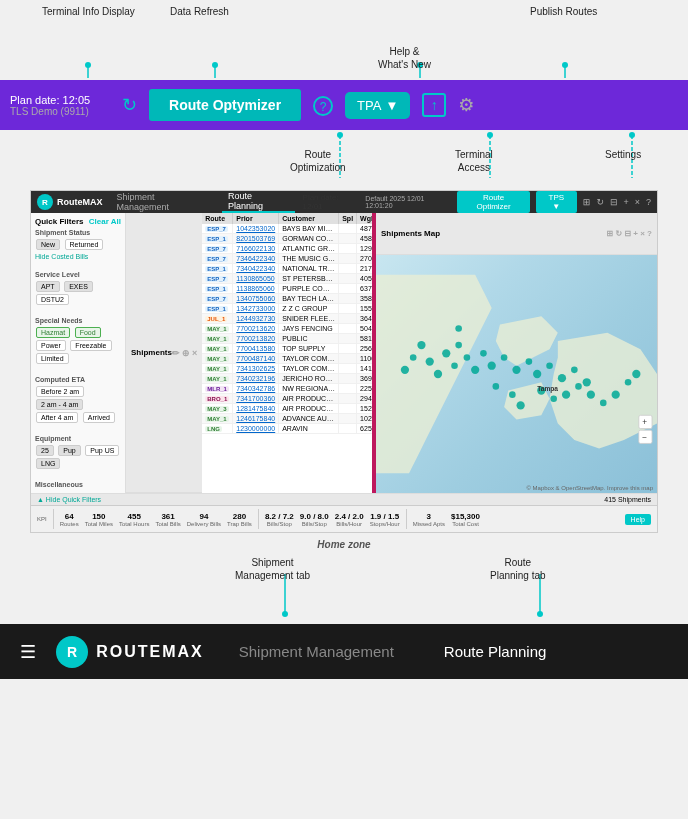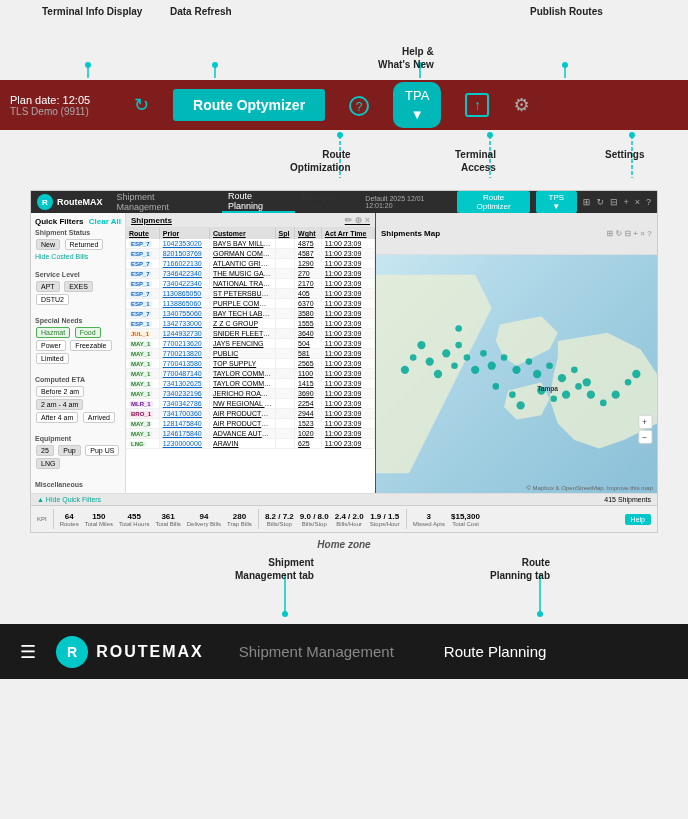--- a/index.html
+++ b/index.html
@@ -7,26 +7,26 @@
       font-family: Arial, sans-serif;
       background: #f0f0f0;
       width: 688px;
       min-height: 819px;
       position: relative;
       overflow-x: hidden;
     }
 
     
     .top-toolbar {
-      background: #7f1d1d;
+      background: #6d28d9;
       display: flex;
       align-items: center;
       padding: 8px 10px;
       height: 50px;
-      gap: 24px;
+      gap: 12px;
       position: relative;
     }
     .plan-info {
       display: flex;
       flex-direction: column;
       color: white;
       font-size: 10px;
       min-width: 100px;
     }
     .plan-info .plan-date { font-size: 11px; }
@@ -55,26 +55,25 @@
       border: none;
       cursor: pointer;
       font-size: 18px;
     }
     .tpa-btn {
       background: #00b8b8;
       color: white;
       border: none;
       padding: 6px 12px;
       cursor: pointer;
-      border-radius: 10px;
+      border-radius: 5px;
       font-size: 13px;
       display: flex;
       align-items: center;
       gap: 4px;
-      flex-direction: column;
     }
     .publish-btn {
       color: #00c8c8;
       background: none;
       border: none;
       cursor: pointer;
       font-size: 18px;
     }
     .settings-btn {
       color: #aaa;
@@ -194,23 +193,22 @@
       border: 1px solid #ccc;
       width: 100%;
       border-radius: 2px;
     }
 
     
     .center-panel {
       width: 250px;
       flex-shrink: 0;
       display: flex;
-      flex-direction: column;
-      border-right: 1px solid #be185d;
-      text-decoration: underline;
+      flex-direction: row;
+      border-right: 4px solid #be185d;
     }
     .panel-header {
       background: #e8e8e8;
       padding: 2px 5px;
       font-size: 8px;
       font-weight: bold;
       border-bottom: 1px solid #ddd;
       display: flex;
       justify-content: space-between;
       align-items: center;
@@ -365,23 +363,23 @@
     .page-wrapper {
       width: 688px;
       min-height: 819px;
       background: #f0f0f0;
       position: relative;
     }
 
     .ann-label {
       position: absolute;
       font-size: 10px;
-      font-weight: bold;
+      font-weight: normal;
       color: #222;
-      text-align: right;
+      text-align: center;
       line-height: 1.3;
       white-space: nowrap;
     }
     svg.ann-svg {
       position: absolute;
       top: 0; left: 0;
       pointer-events: none;
     }
     .home-zone-label {
       text-align: center;

